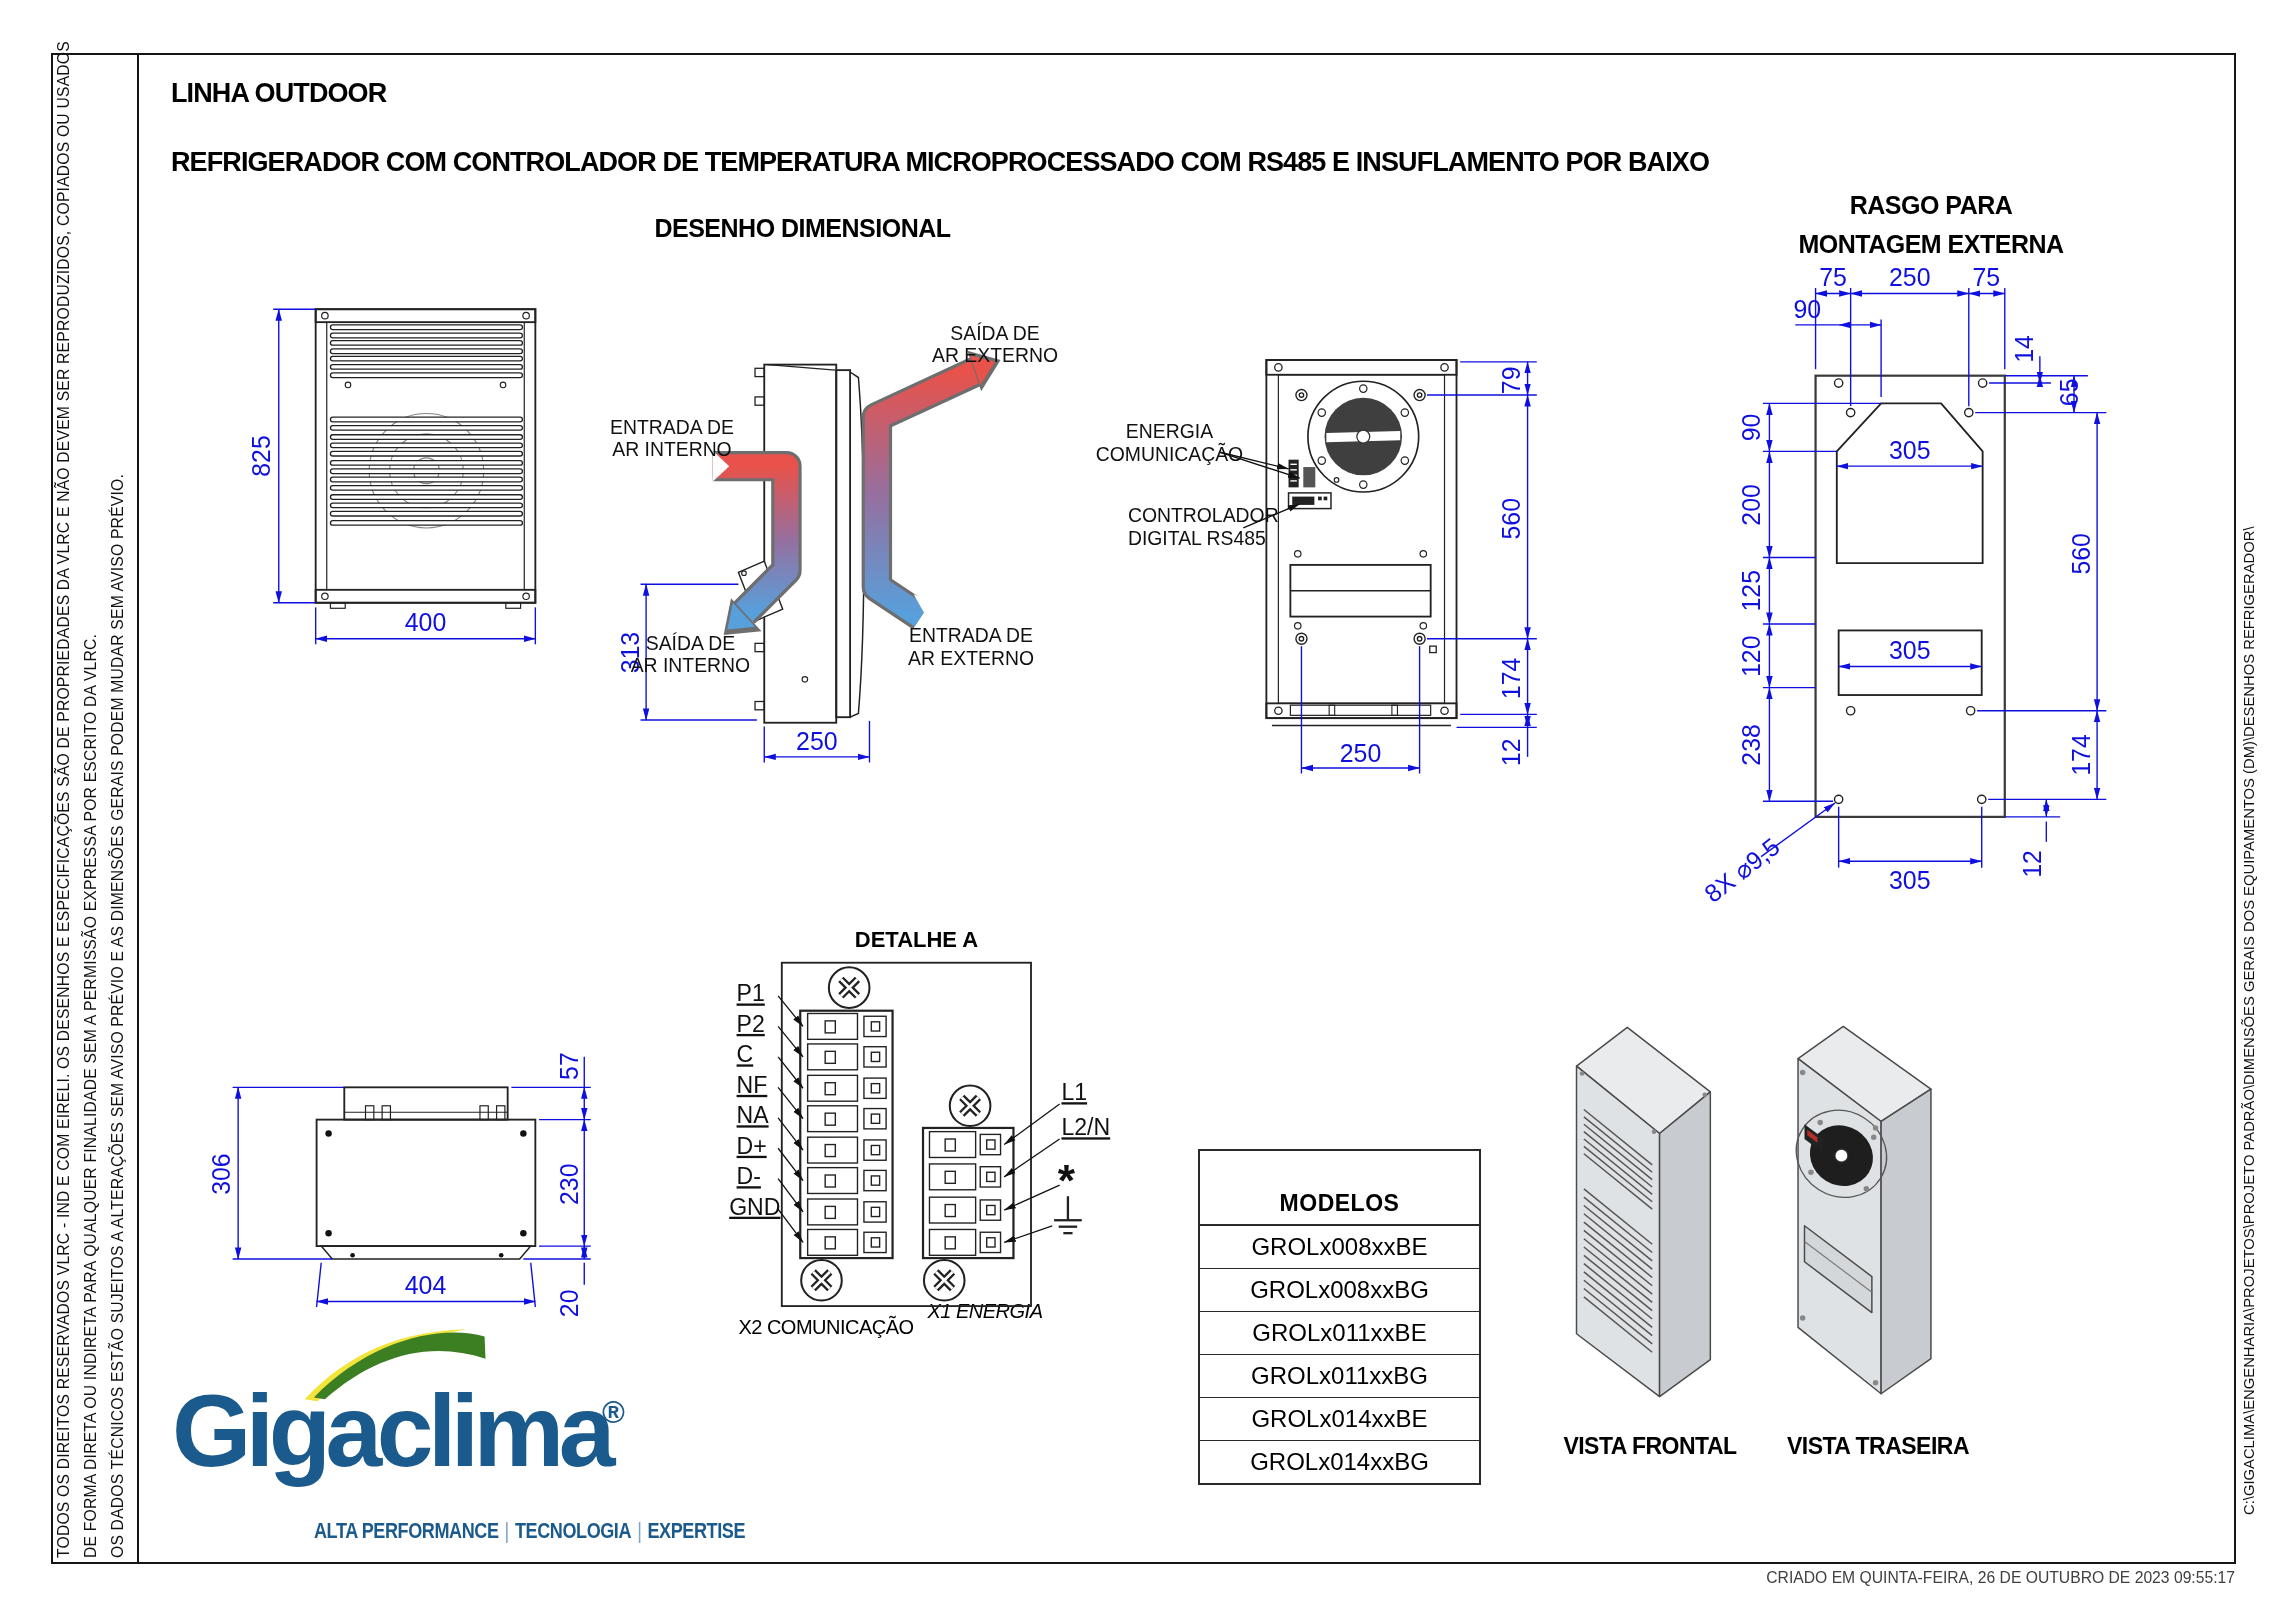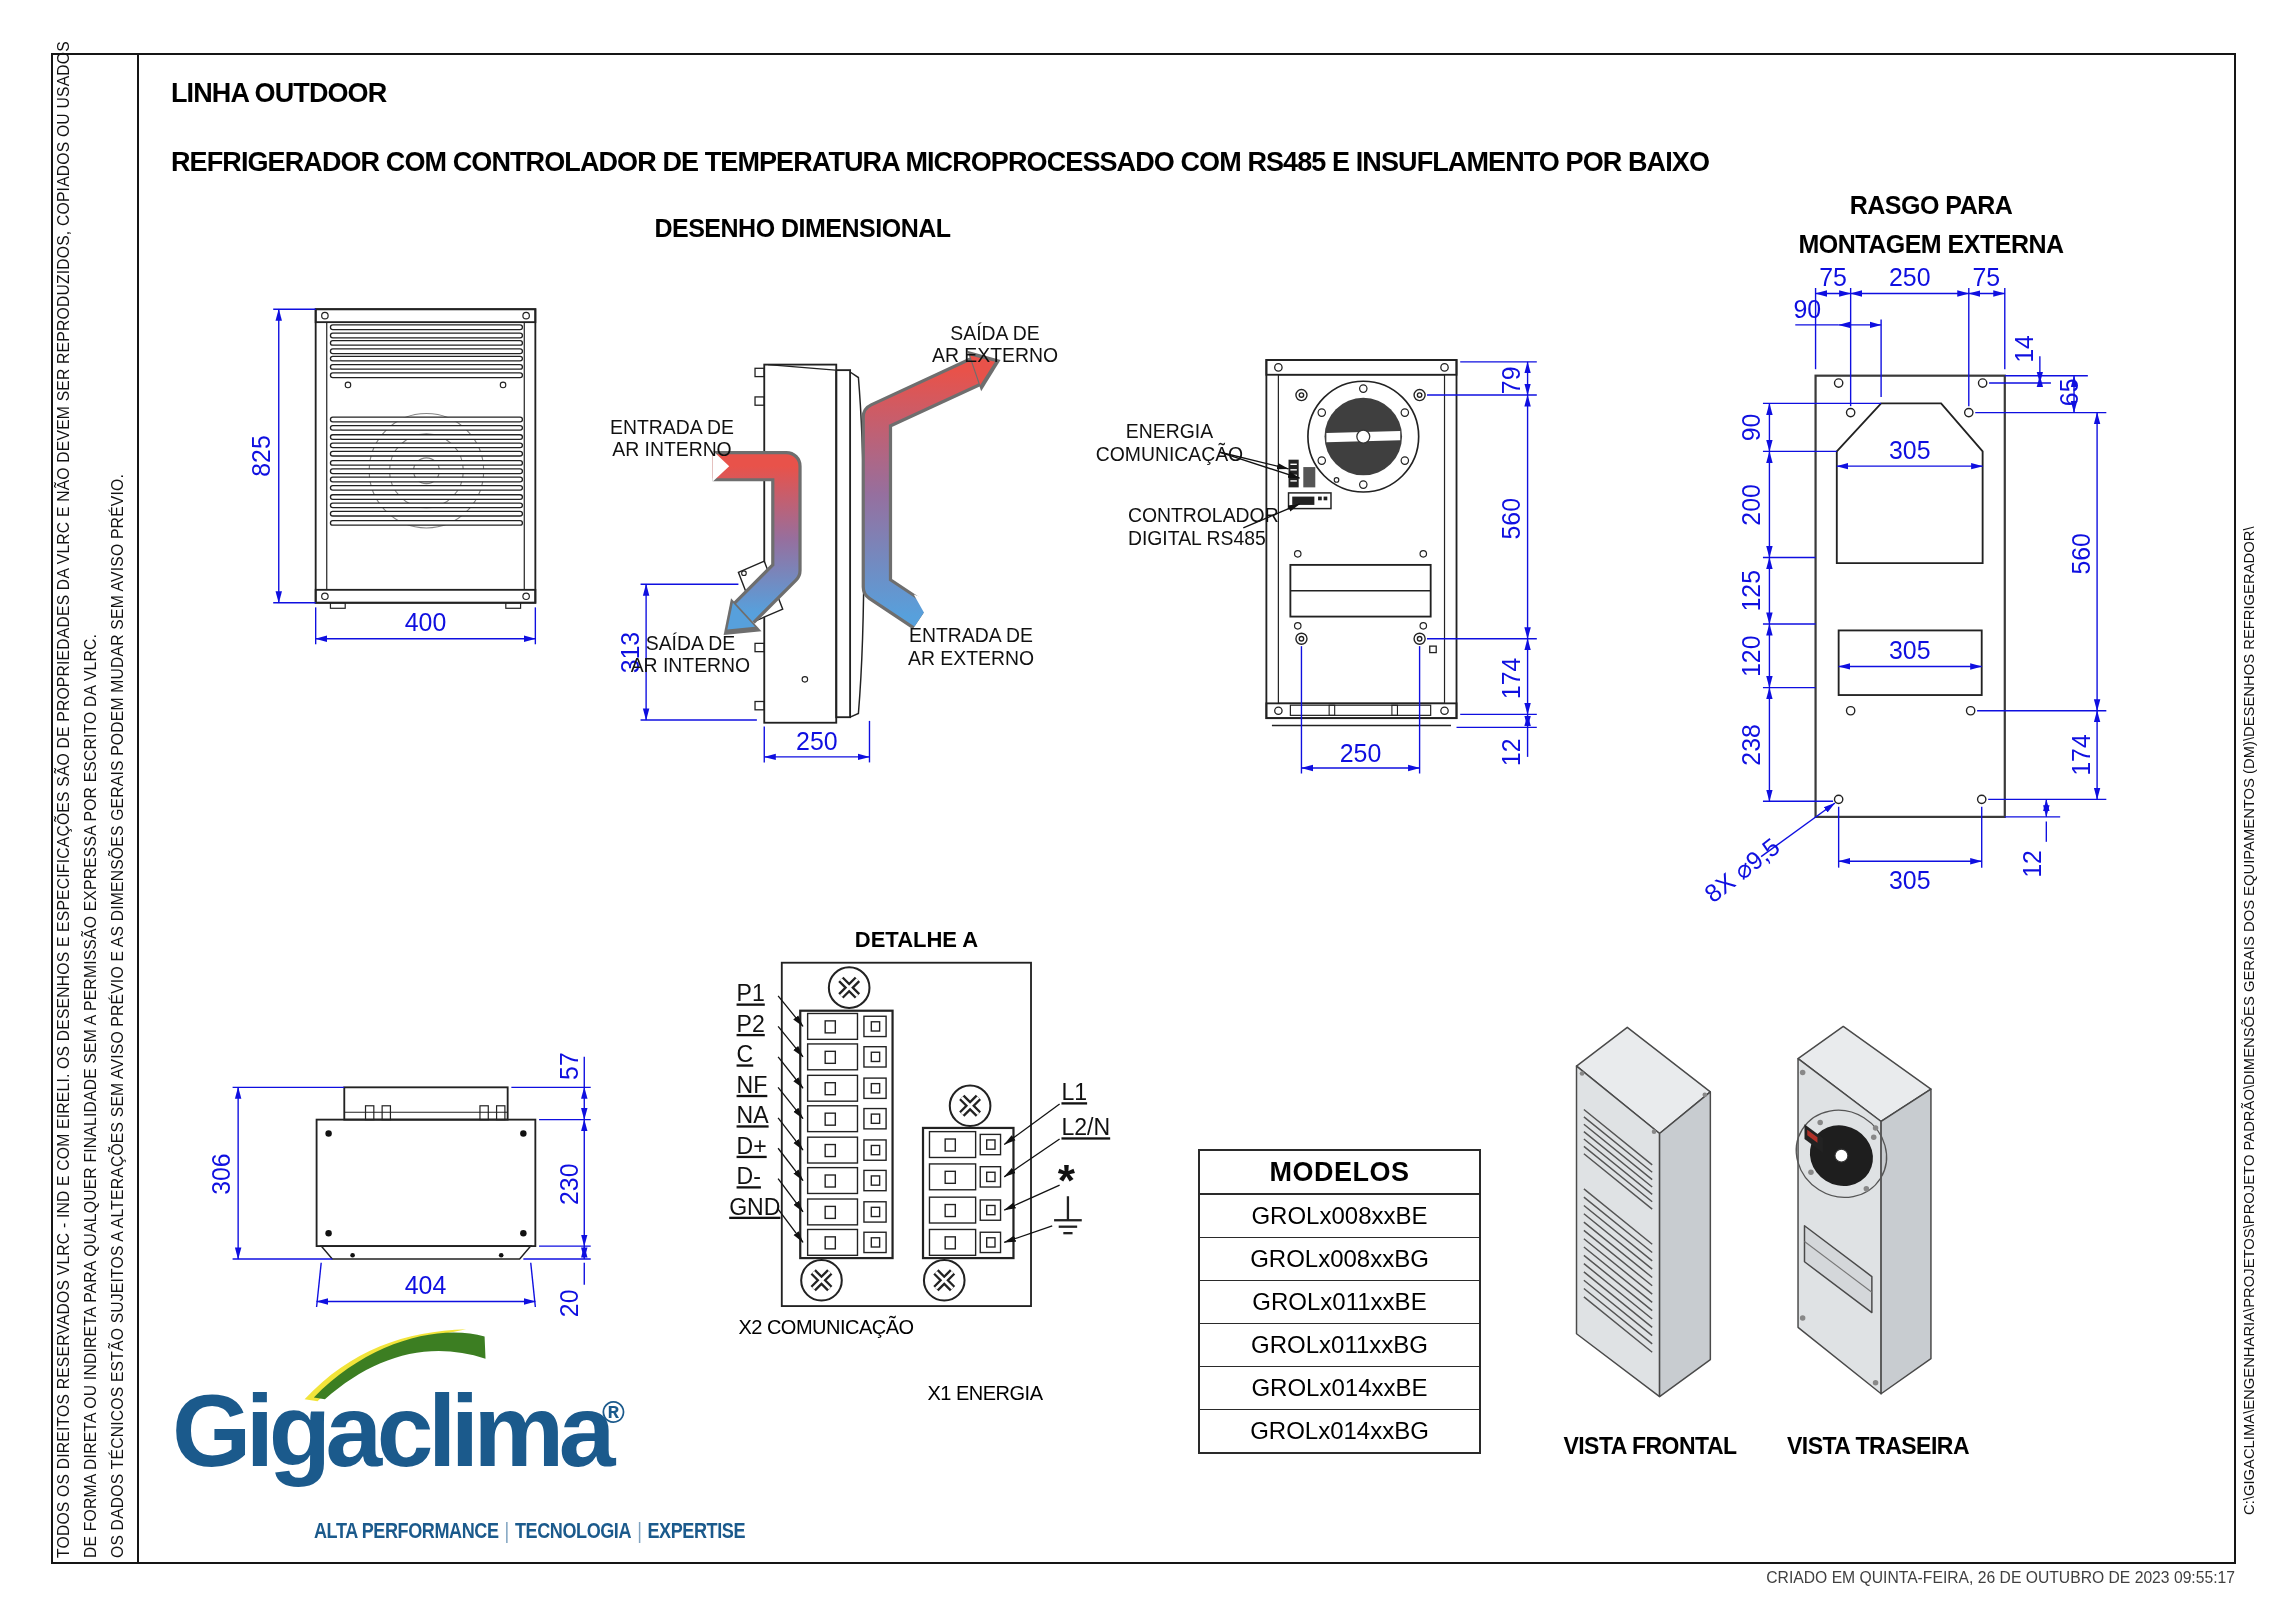--- a/index.html
+++ b/index.html
@@ -9,21 +9,21 @@
   .strip-divider{left:137px;top:53px;width:0;height:1511px;border-left:2.8px solid #151515;}
   .vnote{transform-origin:0 0;transform:rotate(-90deg);white-space:nowrap;font-size:15.7px;letter-spacing:0.2px;color:#111;}
   .vpath{transform-origin:0 0;transform:rotate(-90deg);white-space:nowrap;font-size:14.8px;color:#111;}
   .stamp{font-size:15.7px;color:#404040;text-align:right;}
   .title{line-height:42px;font-weight:bold;font-size:27px;letter-spacing:-0.9px;white-space:nowrap;}
   .h-sec{font-weight:bold;font-size:25px;text-align:center;letter-spacing:-0.5px;line-height:37px;}
   .vista{font-weight:bold;font-size:23px;text-align:center;letter-spacing:-0.5px;margin-top:16px;}
   .det-title{font-weight:bold;font-size:22px;text-align:center;}
   .det-cap{font-size:20px;text-align:center;letter-spacing:-0.5px;}
   .models{left:1198px;top:1149px;width:283px;border:2.8px solid #2a2a2a;box-sizing:border-box;background:#fff;}
-  .models .hd{height:42px;display:flex;align-items:center;justify-content:center;font-weight:bold;font-size:27px;border-bottom:2.8px solid #2a2a2a;letter-spacing:0.5px;}
+  .models .hd{height:42px;display:flex;align-items:center;justify-content:center;font-weight:bold;font-size:23px;border-bottom:2.8px solid #2a2a2a;letter-spacing:0.5px;margin-top:31px;}
   .models .rw{height:42px;display:flex;align-items:center;justify-content:center;font-size:24px;border-bottom:1.8px solid #2a2a2a;}
   .models .rw:last-child{border-bottom:none;}
   .logo-brand{font-weight:bold;font-size:102px;letter-spacing:-5.5px;color:#1b5a8c;line-height:1;white-space:nowrap;}
   .logo-reg{font-weight:bold;font-size:31px;color:#1b5a8c;}
   .logo-tag{font-weight:bold;font-size:22px;color:#1b5a8c;white-space:nowrap;transform:scaleX(.82);transform-origin:0 0;letter-spacing:-0.5px;}
   .logo-tag .sep{color:#7fa3c0;font-weight:normal;padding:0 7.4px;}
   svg text{font-family:"Liberation Sans",sans-serif;}
   .dim{fill:#0f0fe0;font-size:27px;}
   .lbl{fill:#111;font-size:21px;}
   .term{fill:#111;font-size:25px;text-decoration:underline;}
@@ -44,21 +44,21 @@
 <div class="abs stamp" style="left:1661px;top:1569px;width:574px;">CRIADO EM QUINTA-FEIRA, 26 DE OUTUBRO DE 2023 09:55:17</div>
 
 <div class="abs title" style="left:171px;top:72px;">LINHA OUTDOOR</div>
 <div class="abs title" style="left:171px;top:113px;margin-top:28px;">REFRIGERADOR COM CONTROLADOR DE TEMPERATURA MICROPROCESSADO COM RS485 E INSUFLAMENTO POR BAIXO</div>
 
 <div class="abs h-sec" style="left:572px;top:210px;width:461px;">DESENHO DIMENSIONAL</div>
 <div class="abs h-sec" style="left:1744px;top:187px;width:374px;">RASGO PARA</div>
 <div class="abs h-sec" style="left:1744px;top:226px;width:374px;">MONTAGEM EXTERNA</div>
 <div class="abs det-title" style="left:792px;top:927px;width:249px;">DETALHE A</div>
 <div class="abs det-cap" style="left:736px;top:1316px;width:180px;">X2 COMUNICAÇÃO</div>
-<div class="abs det-cap" style="left:909px;top:1382px;width:152px;">X1 ENERGIA</div>
+<div class="abs det-cap" style="left:909px;top:1300px;width:152px;font-style:italic;">X1 ENERGIA</div>
 <div class="abs vista" style="left:1539px;top:1417px;width:222px;">VISTA FRONTAL</div>
 <div class="abs vista" style="left:1767px;top:1417px;width:222px;">VISTA TRASEIRA</div>
 
 <div class="abs models">
   <div class="hd">MODELOS</div>
   <div class="rw">GROLx008xxBE</div>
   <div class="rw">GROLx008xxBG</div>
   <div class="rw">GROLx011xxBE</div>
   <div class="rw">GROLx011xxBG</div>
   <div class="rw">GROLx014xxBE</div>

